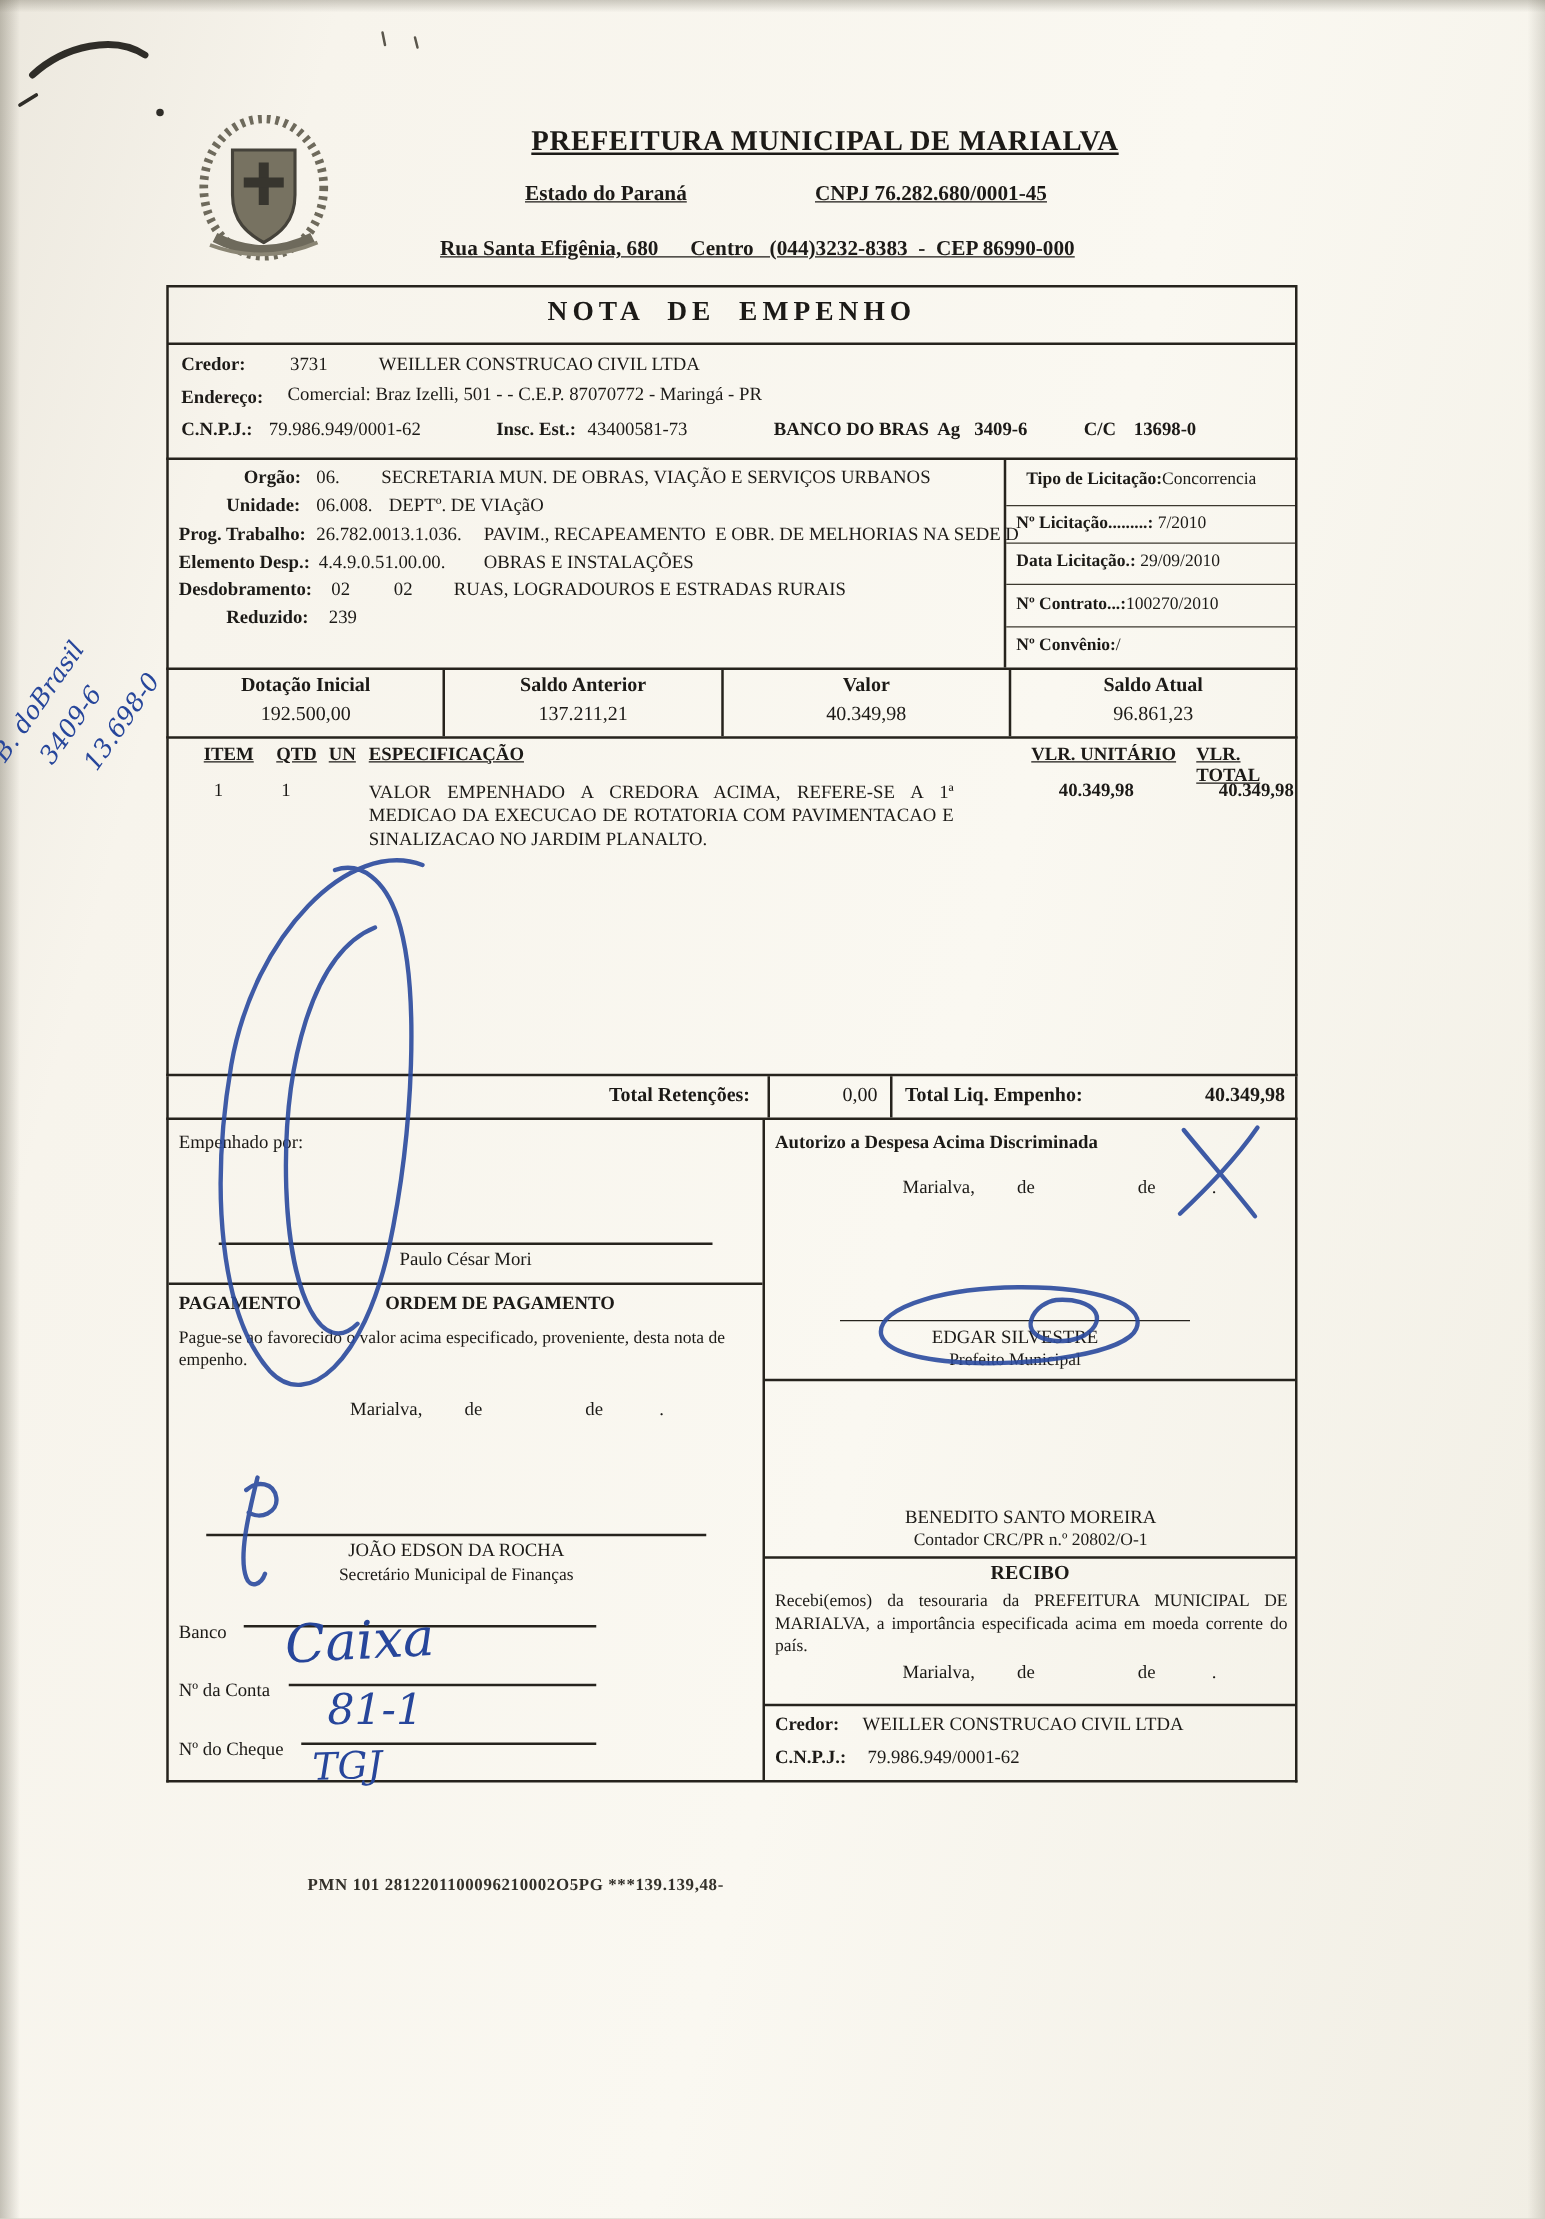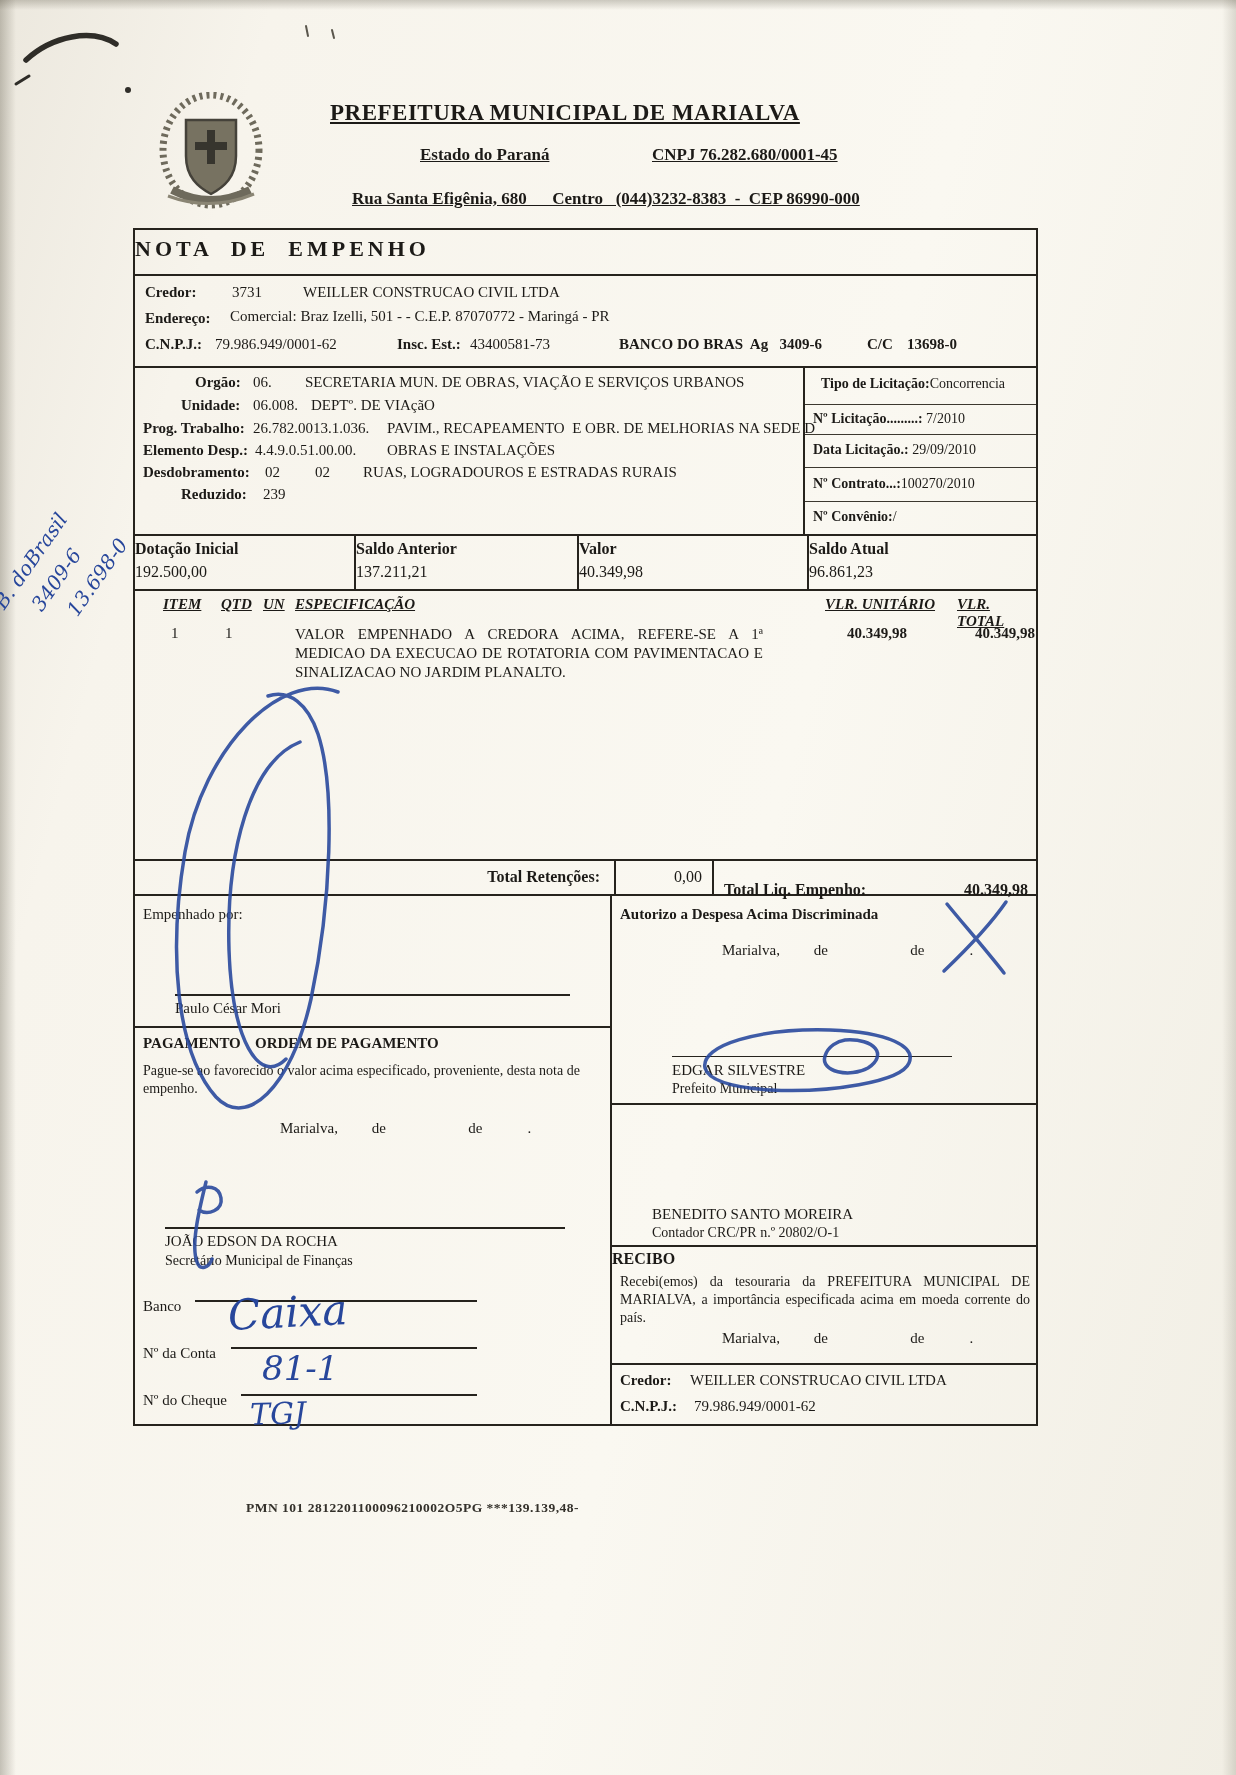--- a/index.html
+++ b/index.html
@@ -2,24 +2,24 @@
 <html><head>
 <meta charset="utf-8">
 <style>
   *{box-sizing:border-box}
   html,body{margin:0;padding:0}
   body{background:#c9c4b9;font-family:"Liberation Serif",serif}
   .page{position:relative;width:1236px;height:1775px;margin:0 auto;overflow:hidden;color:#1c1a17;
         background:linear-gradient(105deg,#ece8de 0%,#f7f4ec 16%,#faf8f1 58%,#f1eee4 100%)}
   .abs{position:absolute}
   .b{font-weight:bold}
-  .i{font-style:italic}
+  .i{}
   .u{text-decoration:underline}
   .pre{white-space:pre}
-  .ctr{text-align:left}
+  .ctr{text-align:center}
   .rt{text-align:right}.f14{font-size:14px}.f16{font-size:16px}.f17{font-size:17px}
   .form{position:absolute;left:133px;top:228px;width:905px;z-index:2}
   .sec{position:relative;border:2px solid #26231d;border-top:0;background:transparent}
   .sec.first{border-top:2px solid #26231d}
   .bl{border-left:2px solid #26231d}
   .bt1{border-top:1.5px solid #3c382f}
   .line{position:absolute;border-bottom:2px solid #26231d}
   .cell{position:relative}
   .hand{font-family:"DejaVu Serif",serif;font-style:italic;color:#27469b;z-index:7}
   .edge{z-index:4;pointer-events:none}
@@ -151,21 +151,21 @@
       <div class="abs b rt" style="left:790px;top:34px;width:110px">40.349,98</div>
     </div>
 
     <div class="sec" style="height:35px;display:flex;font-size:16px">
       <div class="cell rt" style="width:479px;padding:7px 14px 0 0">
         <span class="b">Total Retenções:</span>
       </div>
       <div class="cell bl rt" style="width:98px;padding:7px 10px 0 0">
         <span>0,00</span>
       </div>
-      <div class="cell bl" style="flex:1;padding:20px 8px 0 10px">
+      <div class="cell bl" style="flex:1;padding:7px 8px 0 10px">
         <span class="b">Total Liq. Empenho:</span>
         <span class="b" style="float:right">40.349,98</span>
       </div>
     </div>
 
     <div class="sec" style="height:530px;display:flex;font-size:15px">
 
       <div class="cell" style="width:477px;border-right:2px solid #26231d">
         <span class="abs" style="left:8px;top:10px">Empenhado por:</span>
         <div class="line" style="left:40px;top:98px;width:395px"></div>

